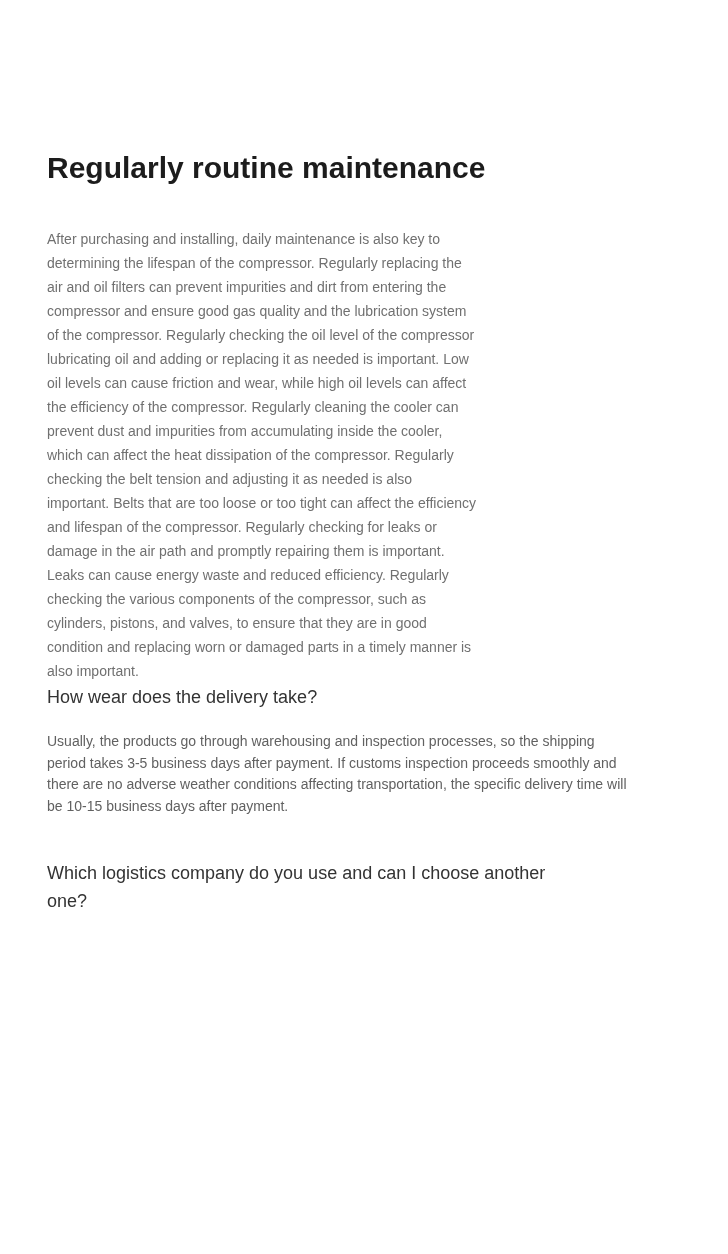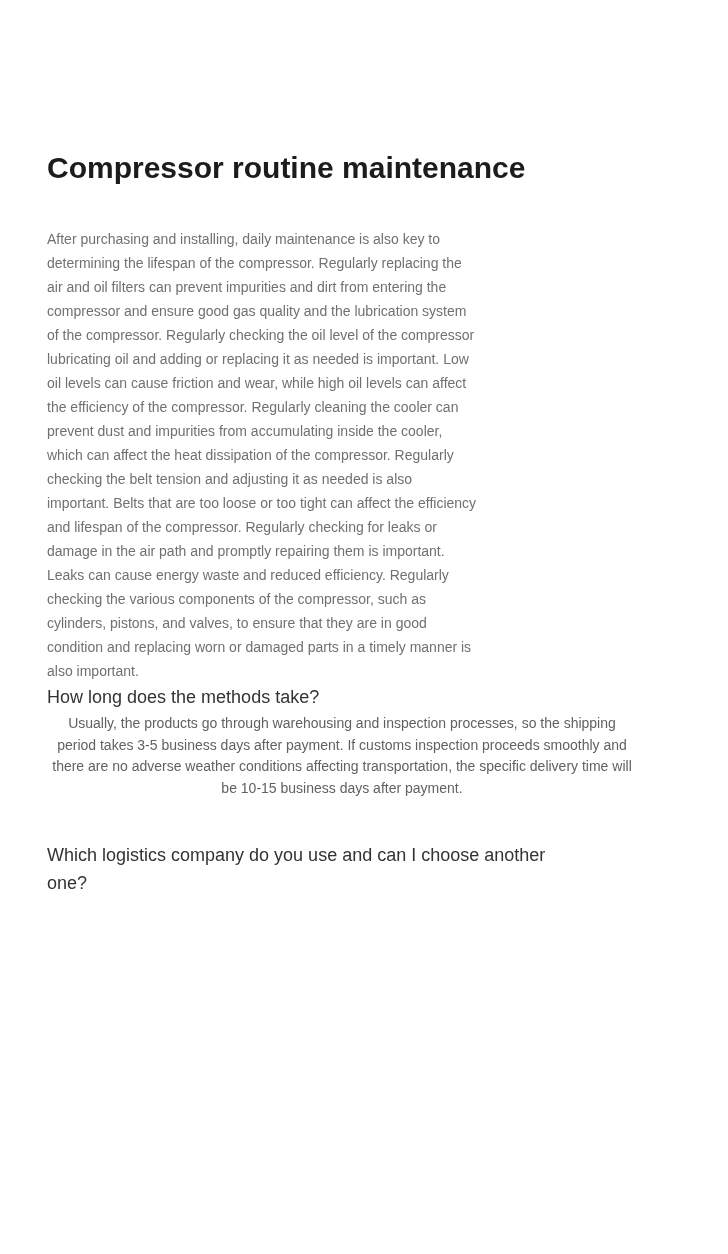--- a/index.html
+++ b/index.html
@@ -47,42 +47,41 @@
 
   .faq-question {
     font-size: 18px;
     line-height: 28px;
     font-weight: normal;
     color: var(--question, #333333);
     max-width: 530px;
   }
 
   .faq-answer {
-    margin-top: 2px;
+    margin-top: 20px;
     font-size: 14px;
     line-height: 21.5px;
     max-width: 590px;
     color: var(--answer, #616161);
-    text-align: center;
   }
 </style>
 </head>
 <body>
 
 <main class="page">
 
   <section>
-    <h1 class="article-title">Compressor routine maintenance</h1>
+    <h1 class="article-title">Regularly routine maintenance</h1>
     <p class="article-body">After purchasing and installing, daily maintenance is also key to determining the lifespan of the compressor. Regularly replacing the air and oil filters can prevent impurities and dirt from entering the compressor and ensure good gas quality and the lubrication system of the compressor. Regularly checking the oil level of the compressor lubricating oil and adding or replacing it as needed is important. Low oil levels can cause friction and wear, while high oil levels can affect the efficiency of the compressor. Regularly cleaning the cooler can prevent dust and impurities from accumulating inside the cooler, which can affect the heat dissipation of the compressor. Regularly checking the belt tension and adjusting it as needed is also important. Belts that are too loose or too tight can affect the efficiency and lifespan of the compressor. Regularly checking for leaks or damage in the air path and promptly repairing them is important. Leaks can cause energy waste and reduced efficiency. Regularly checking the various components of the compressor, such as cylinders, pistons, and valves, to ensure that they are in good condition and replacing worn or damaged parts in a timely manner is also important.</p>
   </section>
 
   <section>
 
     <div class="faq-item">
-      <h3 class="faq-question">How long does the methods take?</h3>
+      <h3 class="faq-question">How wear does the delivery take?</h3>
       <p class="faq-answer">Usually, the products go through warehousing and inspection processes, so the shipping period takes 3-5 business days after payment. If customs inspection proceeds smoothly and there are no adverse weather conditions affecting transportation, the specific delivery time will be 10-15 business days after payment.</p>
     </div>
 
 
     <div class="faq-item">
       <h3 class="faq-question">Which logistics company do you use and can I choose another one?</h3>
     </div>
   </section>
 
 </main>

